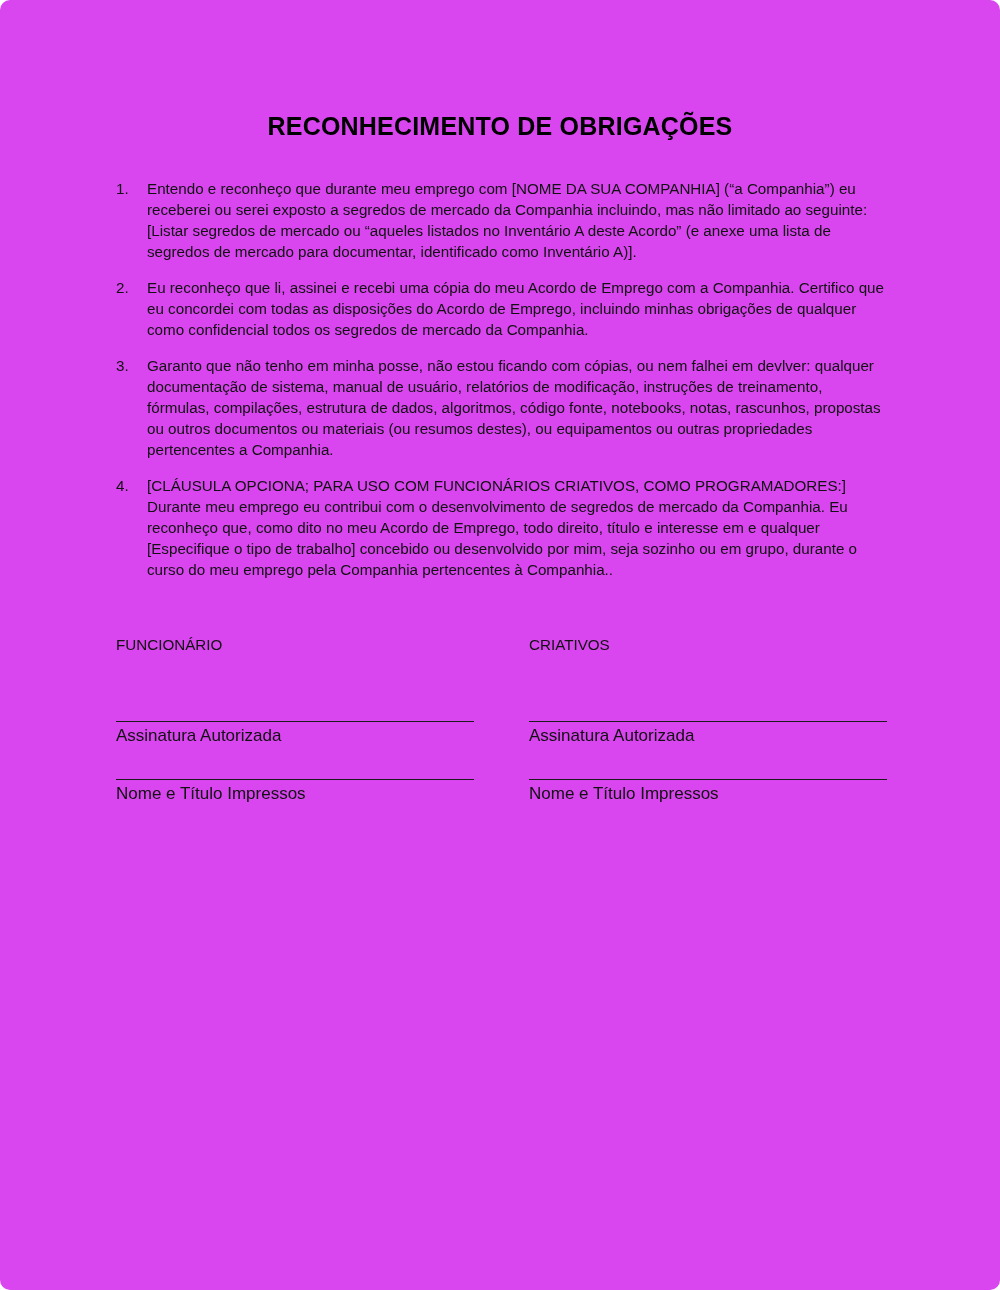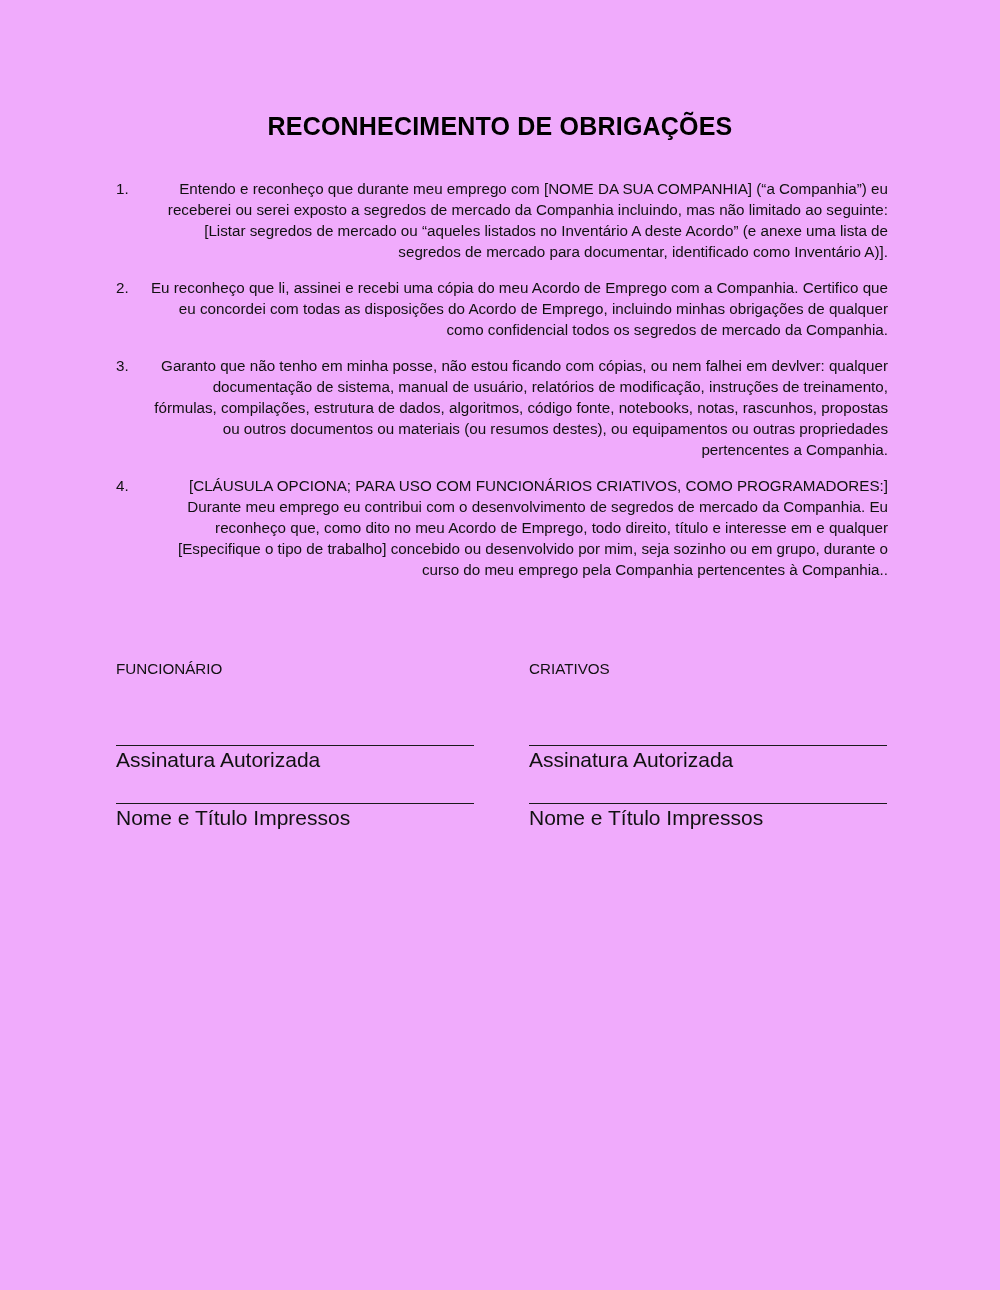--- a/index.html
+++ b/index.html
@@ -4,25 +4,26 @@
 <style>
   html, body {
     margin: 0;
     padding: 0;
     background: #ffffff;
   }
   .page {
     position: relative;
     width: 1000px;
     height: 1290px;
-    background: #f0abfc;
+    background: #d946ef;
     font-family: "Liberation Sans", sans-serif;
     color: #000000;
     overflow: hidden;
     box-sizing: border-box;
+    border-radius: 10px;
   }
   .doc-title {
     position: absolute;
     left: 0;
     top: 112px;
     width: 1000px;
     text-align: center;
     font-size: 25px;
     font-weight: bold;
     letter-spacing: 0.2px;
@@ -51,53 +52,51 @@
     width: 26px;
     font-size: 15.2px;
     line-height: 21px;
     color: #111111;
   }
   .clause-text {
     display: block;
     font-size: 15.2px;
     line-height: 21px;
     color: #111111;
-    text-align: right;
   }
   .sig-area {
     position: absolute;
     left: 116px;
     top: 634px;
     width: 768px;
   }
   .sig-columns {
     display: flex;
     flex-direction: row;
     width: 768px;
   }
   .sig-col {
     width: 358px;
-    margin-top: 24px;
   }
   .sig-col.left { margin-right: 55px; }
   .sig-heading {
     font-size: 15.2px;
     line-height: 21px;
     color: #111111;
     margin-bottom: 0;
     height: 21px;
   }
   .sig-spacer { height: 66px; }
   .sig-rule {
     width: 358px;
     height: 0;
     border-top: 1.6px solid #1a1a1a;
   }
   .sig-caption {
-    font-size: 21px;
+    font-size: 17px;
     line-height: 21px;
     color: #111111;
     padding-top: 3px;
   }
   .sig-gap { height: 33px; }
 </style>
 </head>
 <body>
 
 <div class="page">

